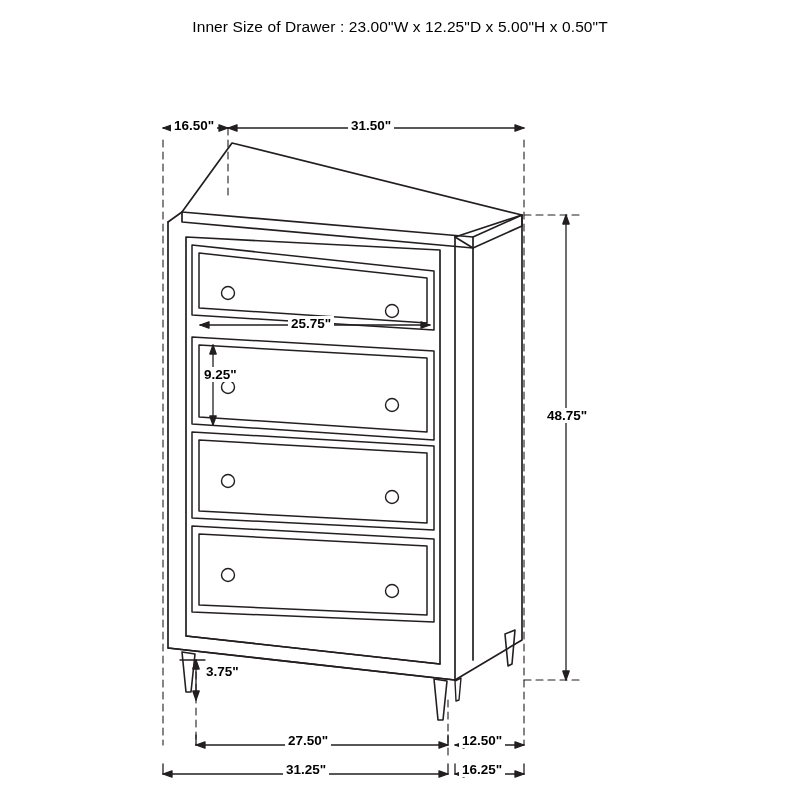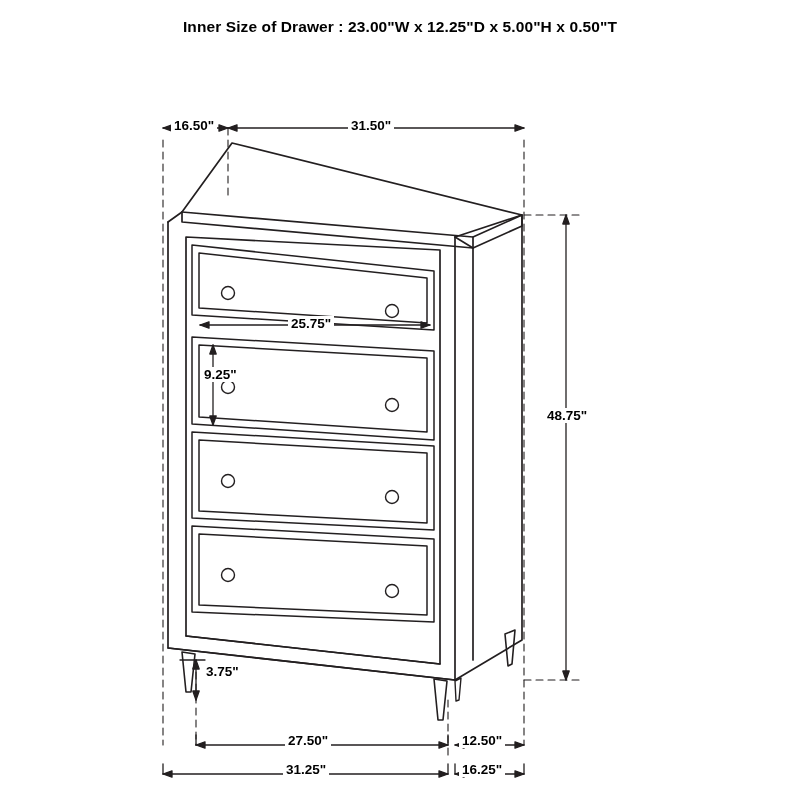--- a/index.html
+++ b/index.html
@@ -21,21 +21,21 @@
     width: 800px;
     height: 800px;
   }
   .title {
     position: absolute;
     left: 0;
     top: 18px;
     width: 800px;
     text-align: center;
     font-size: 15.5px;
-    font-weight: bold;
+    font-weight: normal;
     letter-spacing: 0.1px;
   }
   svg.diagram {
     position: absolute;
     left: 0;
     top: 0;
     width: 800px;
     height: 800px;
   }
   .dimlabel {

